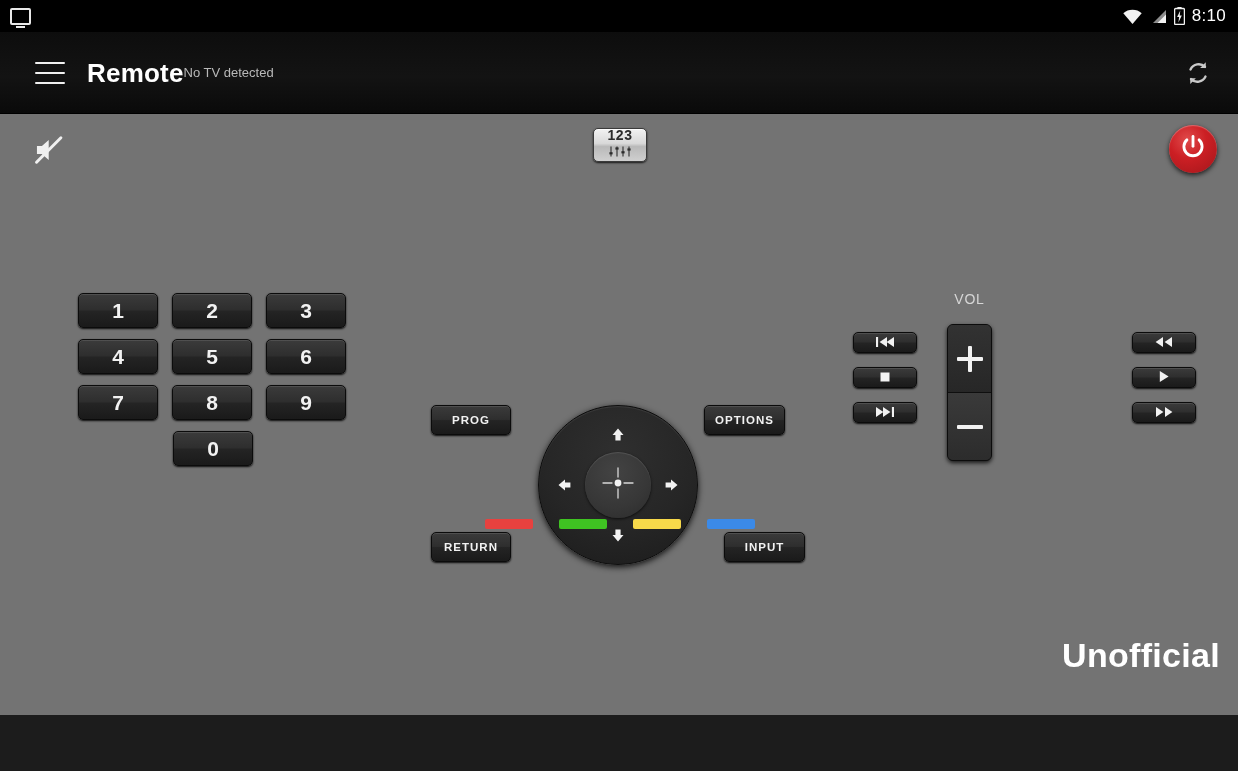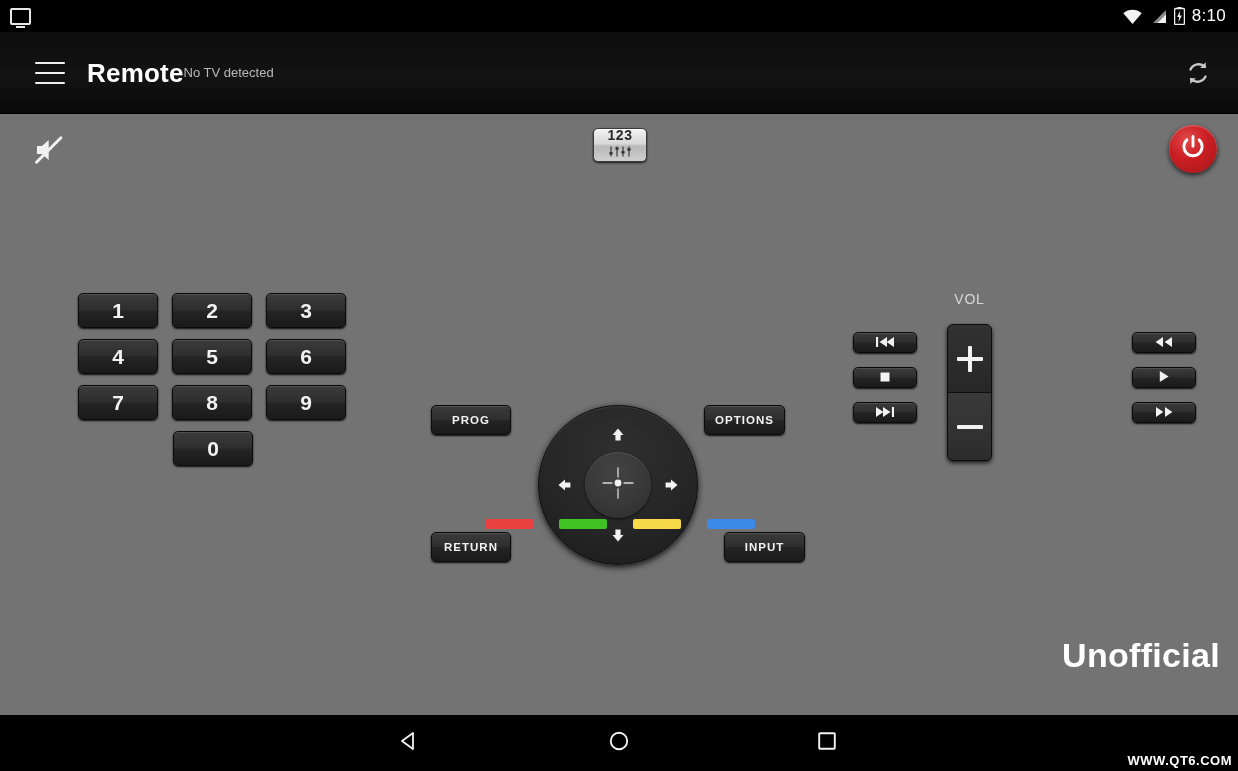--- a/index.html
+++ b/index.html
@@ -544,38 +544,14 @@
     <div class="color-bar">
       <div class="color-key" style="background:#e8413f"></div>
       <div class="color-key" style="background:#3fc322"></div>
       <div class="color-key" style="background:#f7d94a"></div>
       <div class="color-key" style="background:#3b8ae8"></div>
     </div>
 
     <div class="unofficial">Unofficial</div>
   </div>
 
-  <div class="nav-bar">
-    <div class="nav-btn back">
-      <span>
-        <svg width="24" height="24" viewBox="0 0 24 24">
-          <path d="M16 4 L5 12 L16 20 Z" fill="none" stroke="#f2f2f2" stroke-width="1.8" stroke-linejoin="round"></path>
-        </svg>
-      </span>
-    </div>
-    <div class="nav-btn home">
-      <span>
-        <svg width="24" height="24" viewBox="0 0 24 24">
-          <circle cx="12" cy="12" r="8.2" fill="none" stroke="#f2f2f2" stroke-width="1.9"></circle>
-        </svg>
-      </span>
-    </div>
-    <div class="nav-btn recents">
-      <span>
-        <svg width="24" height="24" viewBox="0 0 24 24">
-          <rect x="4.2" y="4.2" width="15.6" height="15.6" rx="0.8" fill="none" stroke="#f2f2f2" stroke-width="1.9"></rect>
-        </svg>
-      </span>
-    </div>
-    <div class="watermark">WWW.QT6.COM</div>
-  </div>
 
 </div>
 
 </body></html>

